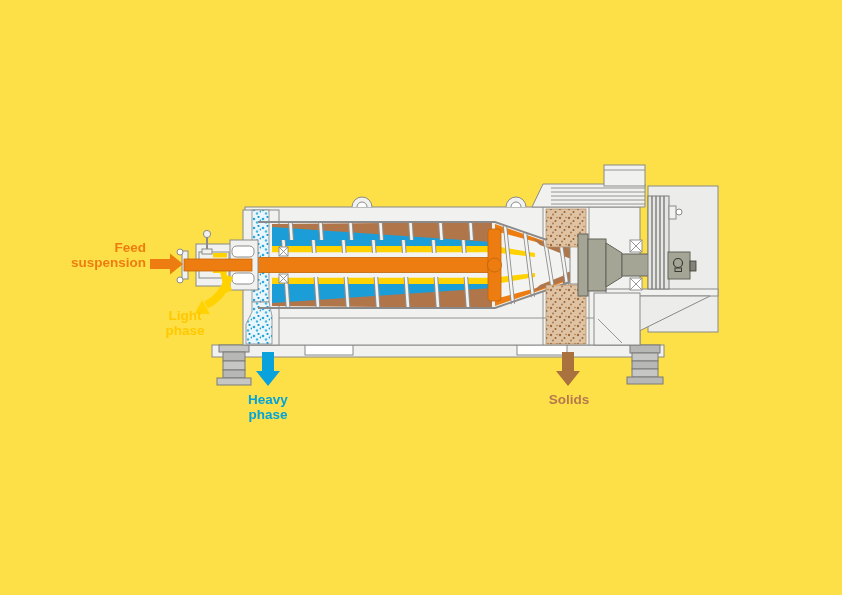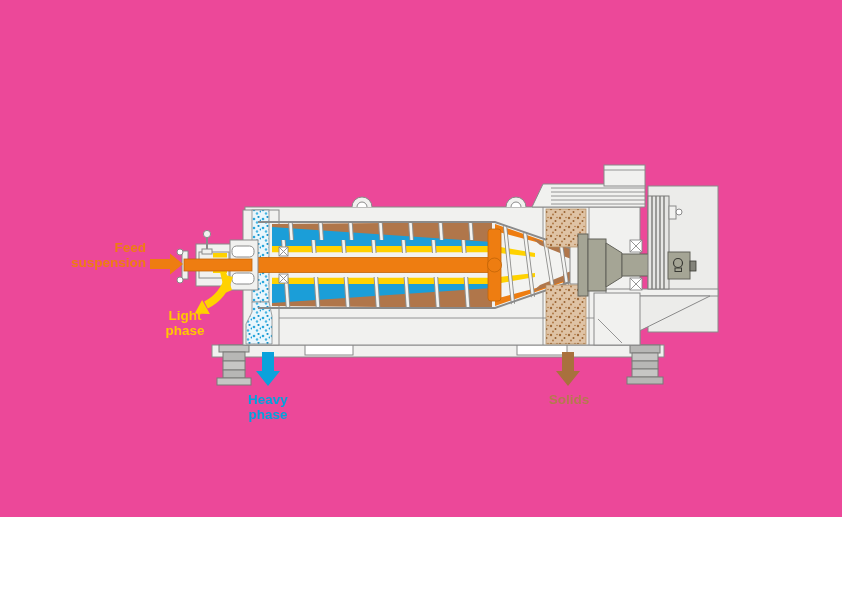--- a/index.html
+++ b/index.html
@@ -1,16 +1,16 @@
 <!DOCTYPE html>
 <html><head>
 <meta charset="utf-8">
 <style>
   html,body{margin:0;padding:0;background:#ffffff;}
-  .canvas{position:relative;width:842px;height:517px;background:#ec4899;overflow:hidden;
+  .canvas{position:relative;width:842px;height:595px;background:#fde047;overflow:hidden;
           font-family:"Liberation Sans", sans-serif;}
   svg{position:absolute;left:0;top:0;}
   .outline{stroke:#8a8a8a;stroke-width:1;fill:none;}
   .body-fill{fill:#f1f1ef;stroke:#8a8a8a;stroke-width:1;}
   .body-fill2{fill:#ececea;stroke:#8a8a8a;stroke-width:1;}
   .white-fill{fill:#ffffff;stroke:#8a8a8a;stroke-width:1;}
   .foot{fill:#c6c6c4;stroke:#7a7a78;stroke-width:1;}
   .foot2{fill:#b7b7b5;stroke:#7a7a78;stroke-width:1;}
   .orange{fill:#ee7d11;}
   .orange-s{fill:#ee7d11;stroke:#c26408;stroke-width:0.8;}

